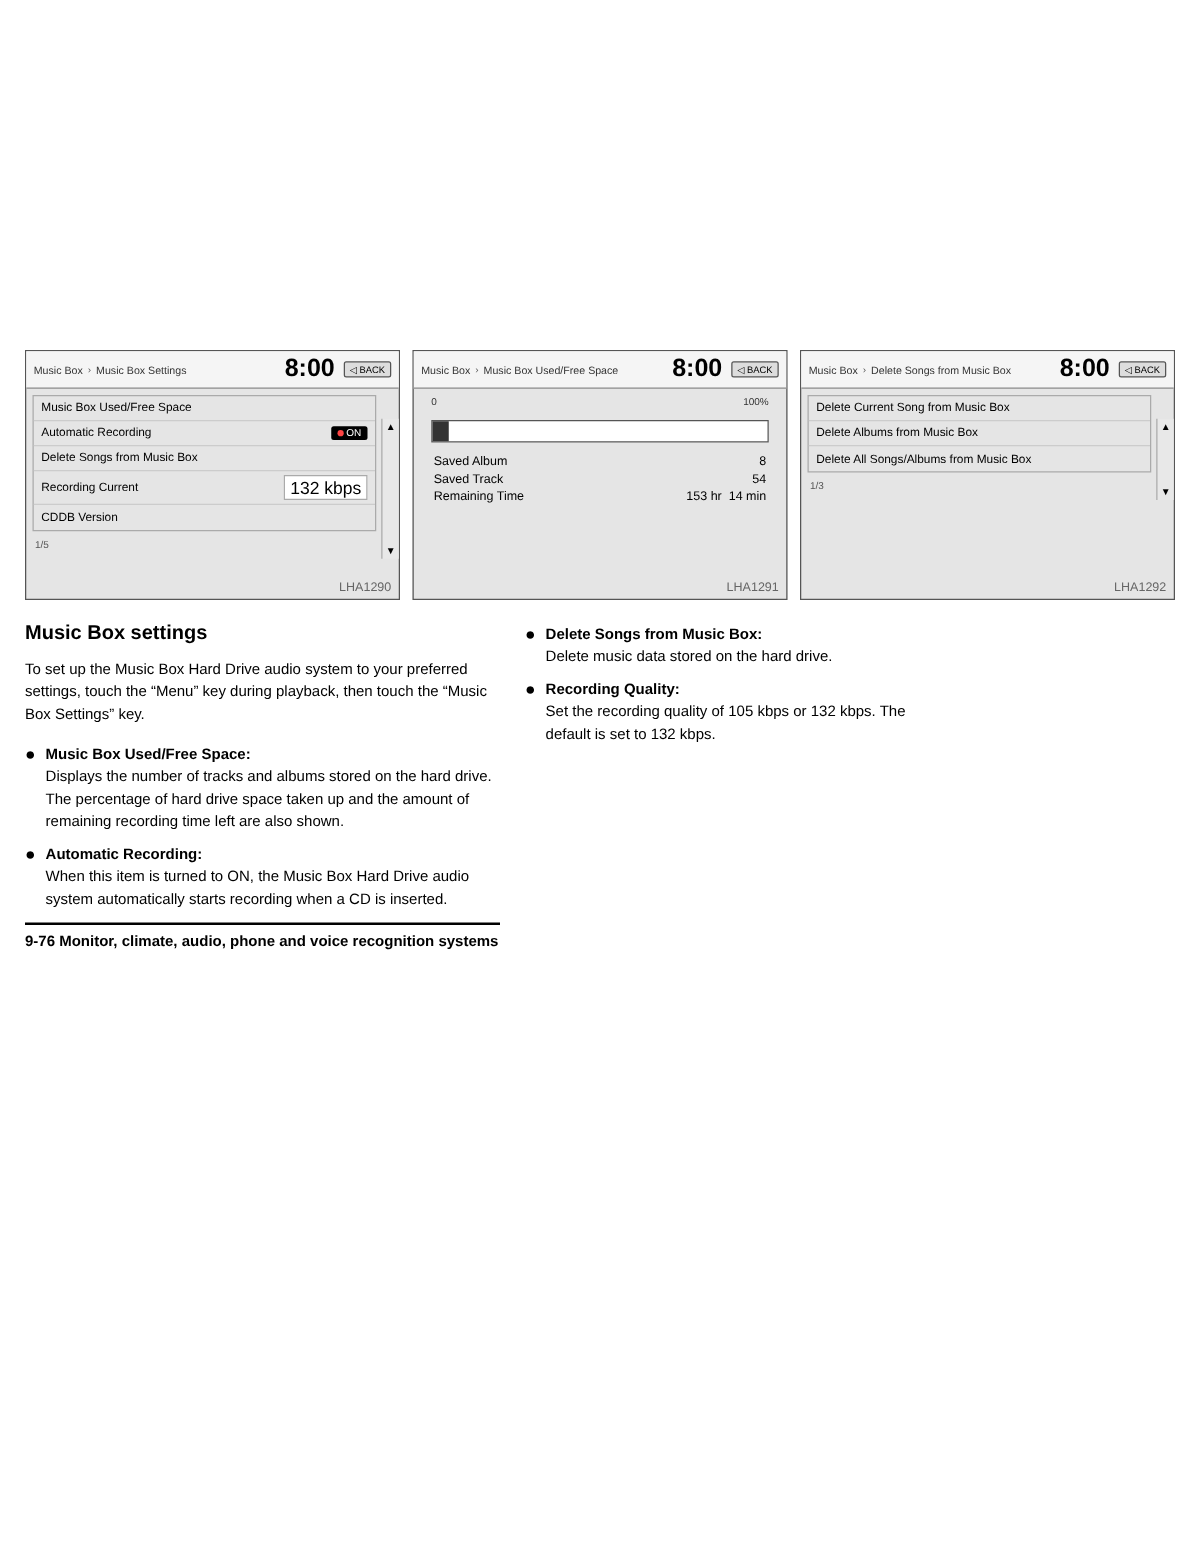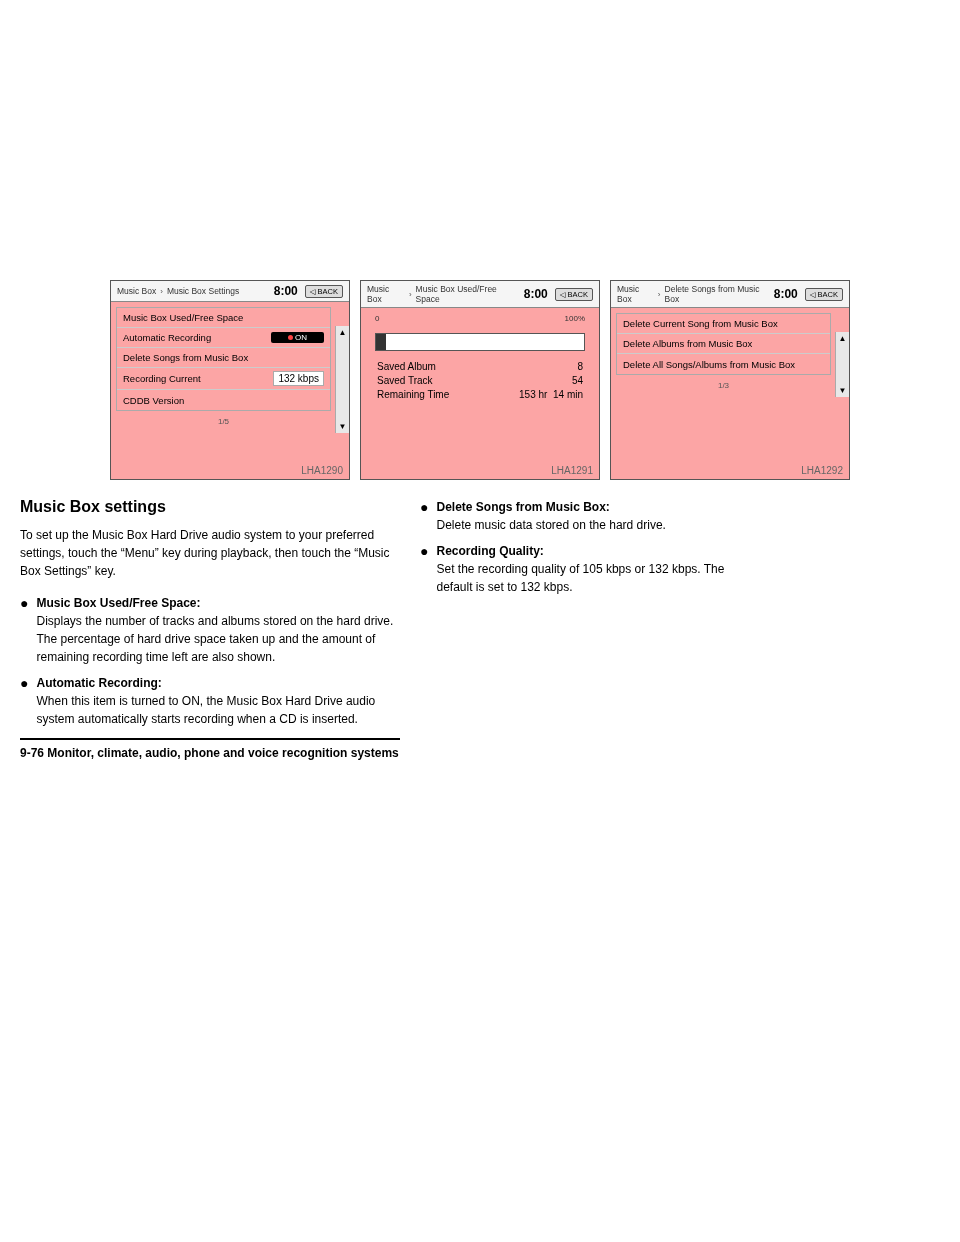--- a/index.html
+++ b/index.html
@@ -17,25 +17,25 @@
     .screenshots-row {
       display: flex;
       gap: 10px;
       justify-content: center;
       margin-top: 260px;
       margin-bottom: 18px;
     }
 
     .screen-box {
       border: 1.5px solid #555;
-      width: 240px;
+      width: 300px;
       min-height: 200px;
       padding: 0;
       position: relative;
-      background: #fca5a5;
+      background: #e5e5e5;
     }
 
     .screen-header {
       display: flex;
       align-items: center;
       justify-content: space-between;
       border-bottom: 1px solid #888;
       padding: 3px 6px;
       font-size: 9px;
       background: #f5f5f5;
@@ -48,21 +48,21 @@
       font-size: 8.5px;
       color: #333;
     }
 
     .breadcrumb-arrow {
       font-size: 8px;
       color: #555;
     }
 
     .screen-time {
-      font-size: 12px;
+      font-size: 20px;
       font-weight: bold;
       color: #000;
       margin: 0 4px;
     }
 
     .back-btn {
       font-size: 7.5px;
       border: 1px solid #555;
       padding: 1px 4px;
       border-radius: 2px;
@@ -93,37 +93,37 @@
     }
 
     .menu-item:last-child {
       border-bottom: none;
     }
 
     .on-badge {
       background: #000;
       color: #fff;
       font-size: 8px;
-      padding: 1px 17px;
+      padding: 1px 5px;
       border-radius: 2px;
       display: flex;
       align-items: center;
       gap: 2px;
     }
 
     .on-dot {
       width: 5px;
       height: 5px;
       background: #ff4444;
       border-radius: 50%;
       display: inline-block;
     }
 
     .quality-value {
-      font-size: 10px;
+      font-size: 14px;
       background: #fff;
       border: 1px solid #aaa;
       padding: 1px 4px;
     }
 
     .scroll-sidebar {
       position: absolute;
       right: 0;
       top: 24px;
       bottom: 0;
@@ -136,21 +136,21 @@
       justify-content: space-between;
       padding: 2px;
     }
 
     .scroll-arrow {
       font-size: 8px;
       cursor: pointer;
     }
 
     .screen-footer {
-      text-align: center;
+      text-align: left;
       font-size: 8px;
       color: #555;
       padding: 2px;
     }
 
     .lha-label {
       position: absolute;
       bottom: 3px;
       right: 6px;
       font-size: 10px;

